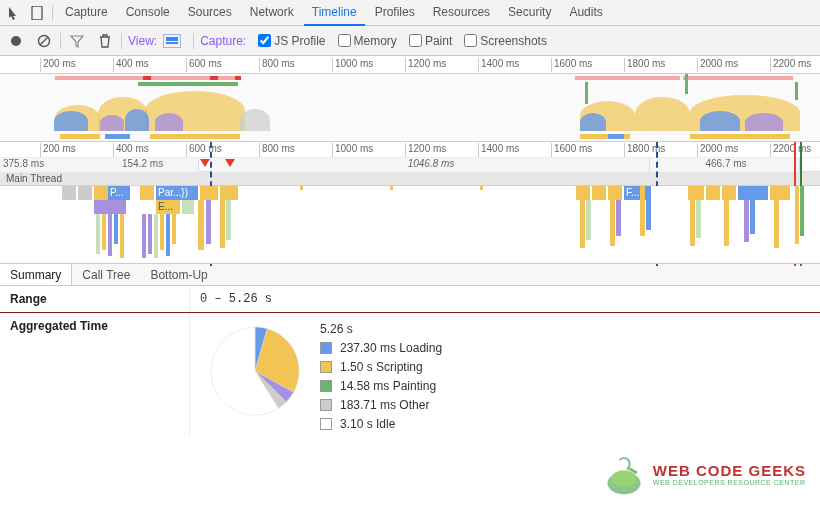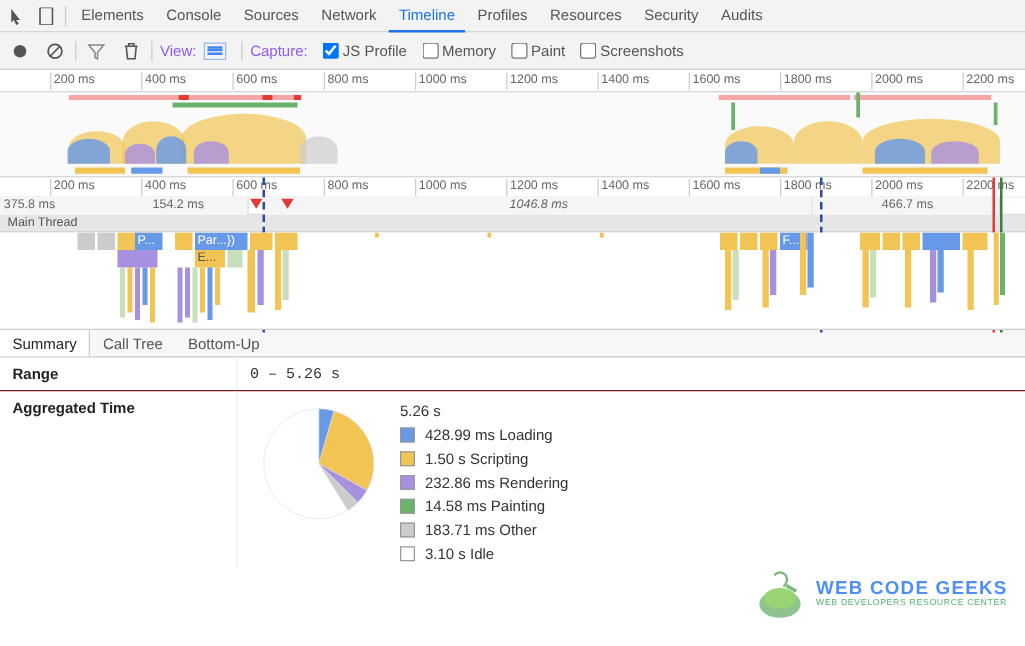--- a/index.html
+++ b/index.html
@@ -40,40 +40,40 @@
 .summary .row { display: flex; border-bottom: 1px solid #7f1d1d; }
 .summary .row .key { width: 190px; padding: 6px 10px; font-weight: bold; color: #222; border-right: 1px solid #eee; }
 .summary .row .val { padding: 6px 10px; font-family: 'Courier New', monospace; color: #333; }
 .aggbody { display: flex; padding: 4px 0 0 0; }
 .piewrap { width: 130px; display: flex; justify-content: center; align-items: flex-start; padding-top: 4px; }
 .legend { font-family: 'Courier New', monospace; font-size: 12px; color: #333; }
 .legend .lrow { display: flex; align-items: center; margin: 5px 0; gap: 8px; }
 .legend .sw { width: 12px; height: 12px; border: 1px solid #999; }
 .watermark { position: absolute; right: 14px; bottom: 20px; opacity: 0.9; display: flex; align-items: center; gap: 6px; }
 .watermark .logo { width: 46px; height: 46px; }
-.watermark .txt1 { font-size: 15px; color: #3b82f6; letter-spacing: 1px; font-weight: bold; text-align: right; }
+.watermark .txt1 { font-size: 15px; color: #b91c1c; letter-spacing: 1px; font-weight: bold; text-align: right; }
 .watermark .txt2 { font-size: 7px; color: #4a6; letter-spacing: 0.5px; }
 </style>
 </head>
 <body>
 
 <div class="topbar">
   <div class="ticon">
       <svg width="14" height="14" viewBox="0 0 14 14">
         <path d="M1 1 L8 10 L5 10 L7 13 L5 14 L3 10 L1 12 Z" fill="#555"></path>
       </svg>
     </div>
   <div class="ticon">
       <svg width="12" height="14" viewBox="0 0 12 14">
         <rect x="1" y="0" width="10" height="14" rx="1" fill="none" stroke="#555" stroke-width="1.3"></rect>
       </svg>
     </div>
   <div class="sep"></div>
   <div class="tabs">
-    <div class="tab">Elements</div>
+    <div class="tab">Capture</div>
     <div class="tab">Console</div>
     <div class="tab">Sources</div>
     <div class="tab">Network</div>
     <div class="tab active">Timeline</div>
     <div class="tab">Profiles</div>
     <div class="tab">Resources</div>
     <div class="tab">Security</div>
     <div class="tab">Audits</div>
   </div>
 </div>
@@ -299,29 +299,25 @@
             <path d="M 50 50 L 73.2996864078396 87.32458456964169 A 44 44 0 1 1 49.99999999999999 6 Z" fill="#ffffff" stroke="#ddd" stroke-width="0.5"></path>
           </svg>
       </div>
       <div class="legend">
         <div class="lrow">
             <span>5.26 s</span>
           </div>
         <div id="legendrows">
             <div class="lrow">
               <span class="sw" style="background: rgb(102, 153, 232);"></span>
-              <span>428.99 ms Loading</span>
+              <span>237.30 ms Loading</span>
             </div>
             <div class="lrow">
               <span class="sw" style="background: rgb(241, 196, 83);"></span>
               <span>1.50 s Scripting</span>
-            </div>
-            <div class="lrow">
-              <span class="sw" style="background: rgb(168, 144, 224);"></span>
-              <span>232.86 ms Rendering</span>
             </div>
             <div class="lrow">
               <span class="sw" style="background: rgb(107, 179, 107);"></span>
               <span>14.58 ms Painting</span>
             </div>
             <div class="lrow">
               <span class="sw" style="background: rgb(204, 204, 204);"></span>
               <span>183.71 ms Other</span>
             </div>
             <div class="lrow">

